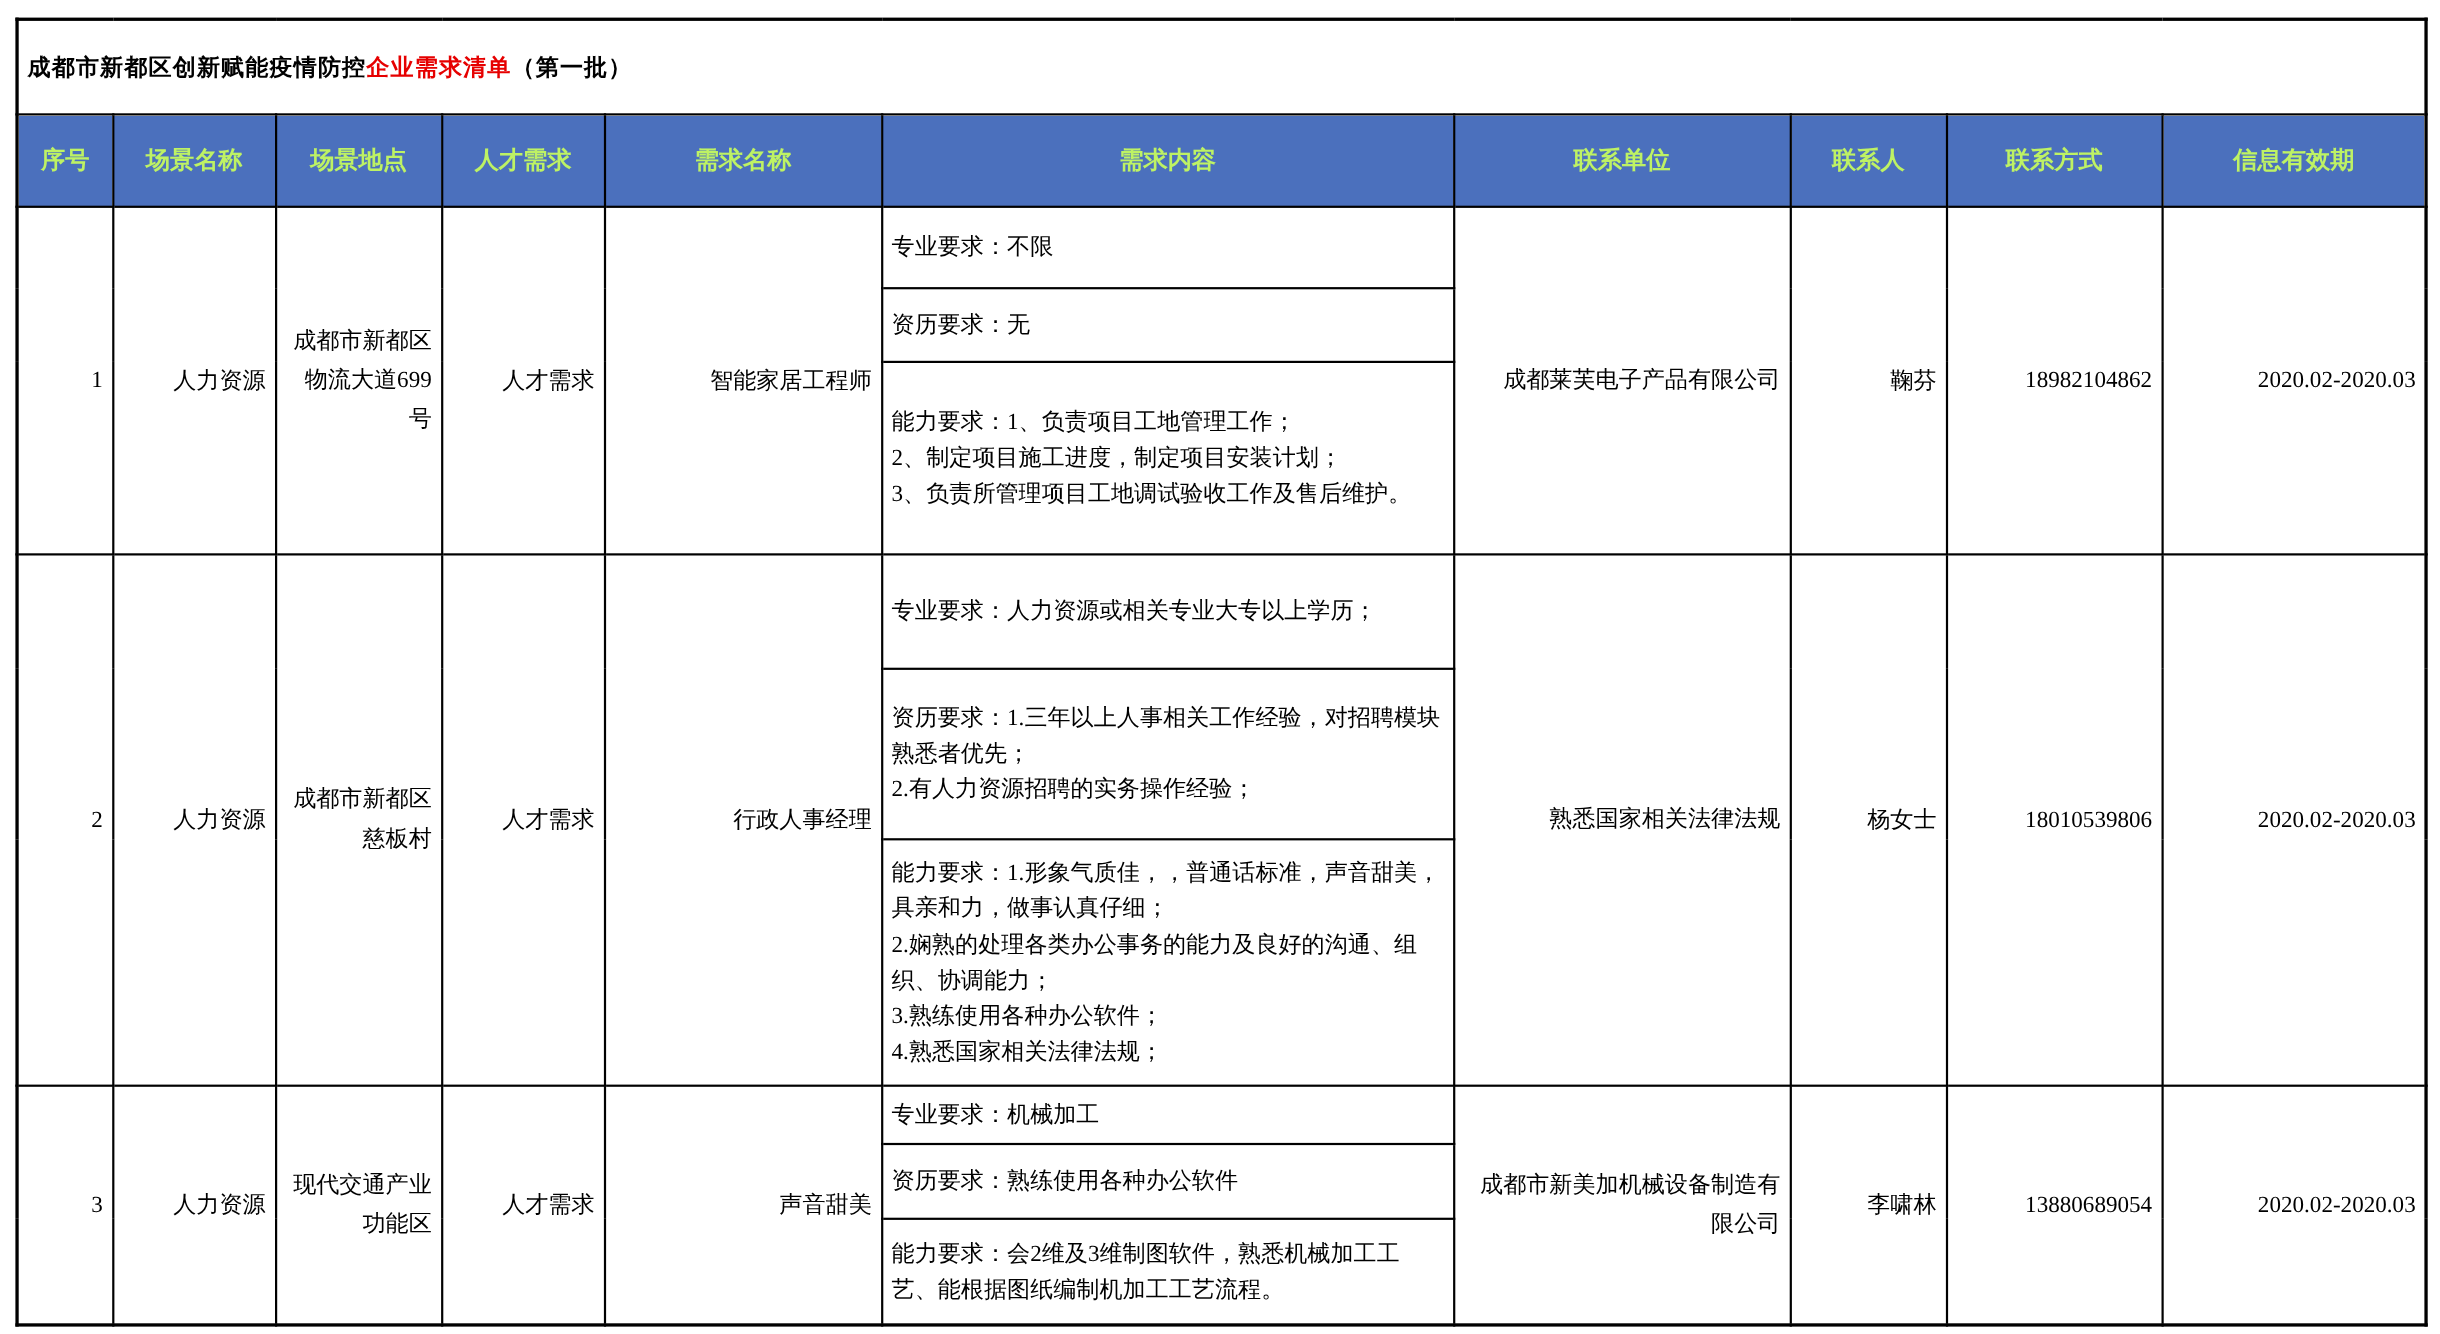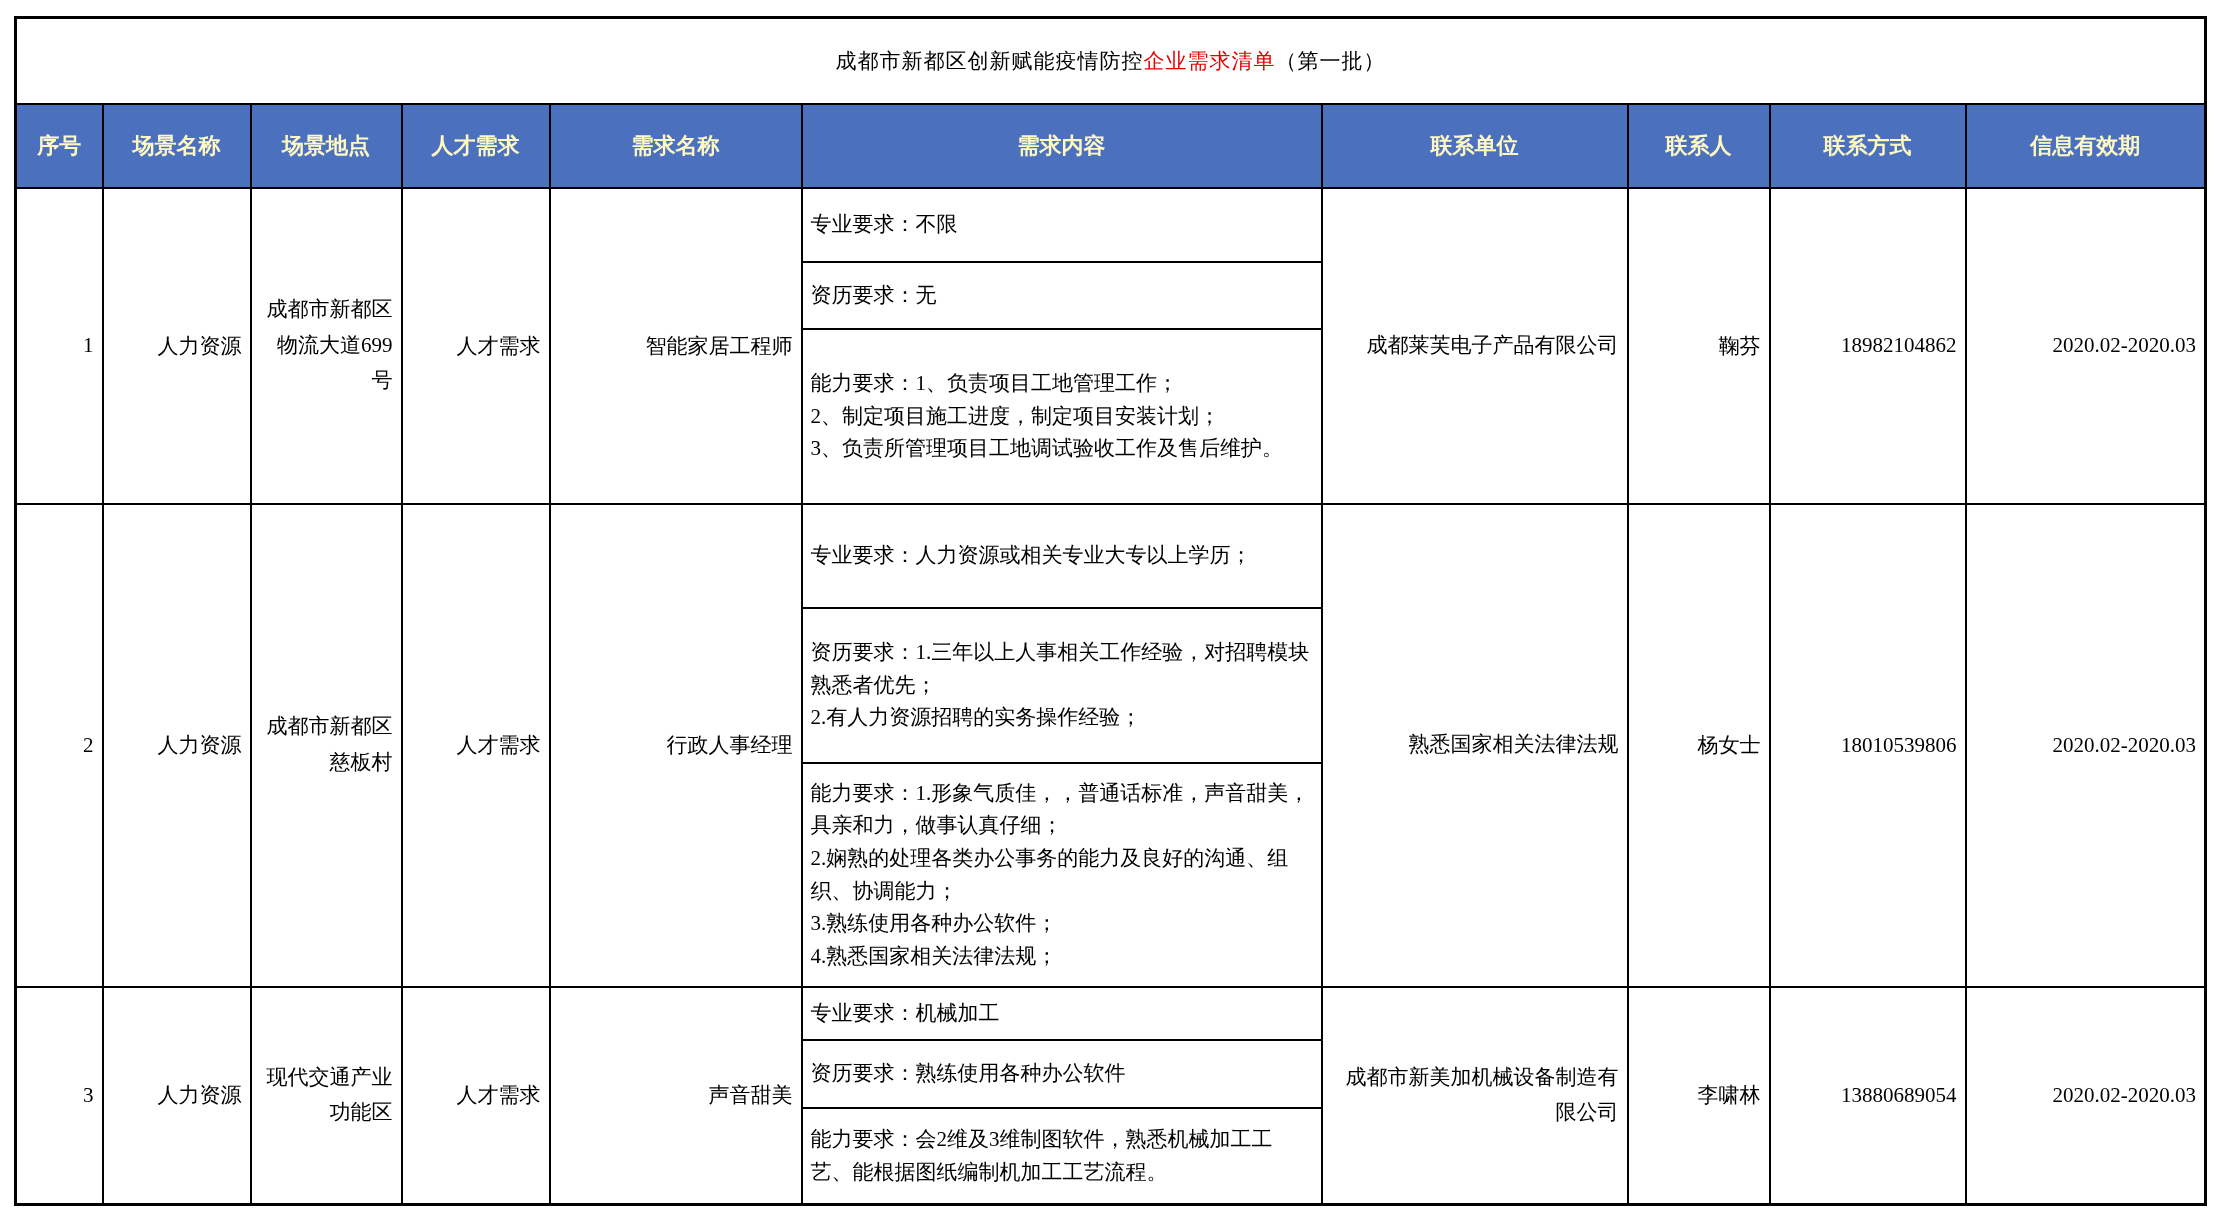--- a/index.html
+++ b/index.html
@@ -23,28 +23,28 @@
     table-layout: fixed;
     border: 3px solid #000;
   }
   .demand-table td, .demand-table th {
     border: 2px solid #000;
     vertical-align: middle;
     overflow: hidden;
   }
   .title-cell {
     font-size: 34px;
-    font-weight: normal;
-    text-align: center;
+    font-weight: bold;
+    text-align: left;
     letter-spacing: 1px;
   }
   .title-red { color: #e60000; }
   .demand-table th {
     background: #4b70bd;
-    color: #fef9c3;
+    color: #bef264;
     font-family: "Liberation Sans", "DejaVu Sans", sans-serif;
     font-size: 22px;
     font-weight: bold;
     text-align: center;
     padding: 2px 4px;
   }
   .demand-table td {
     font-size: 21px;
     padding: 2px 8px;
   }

